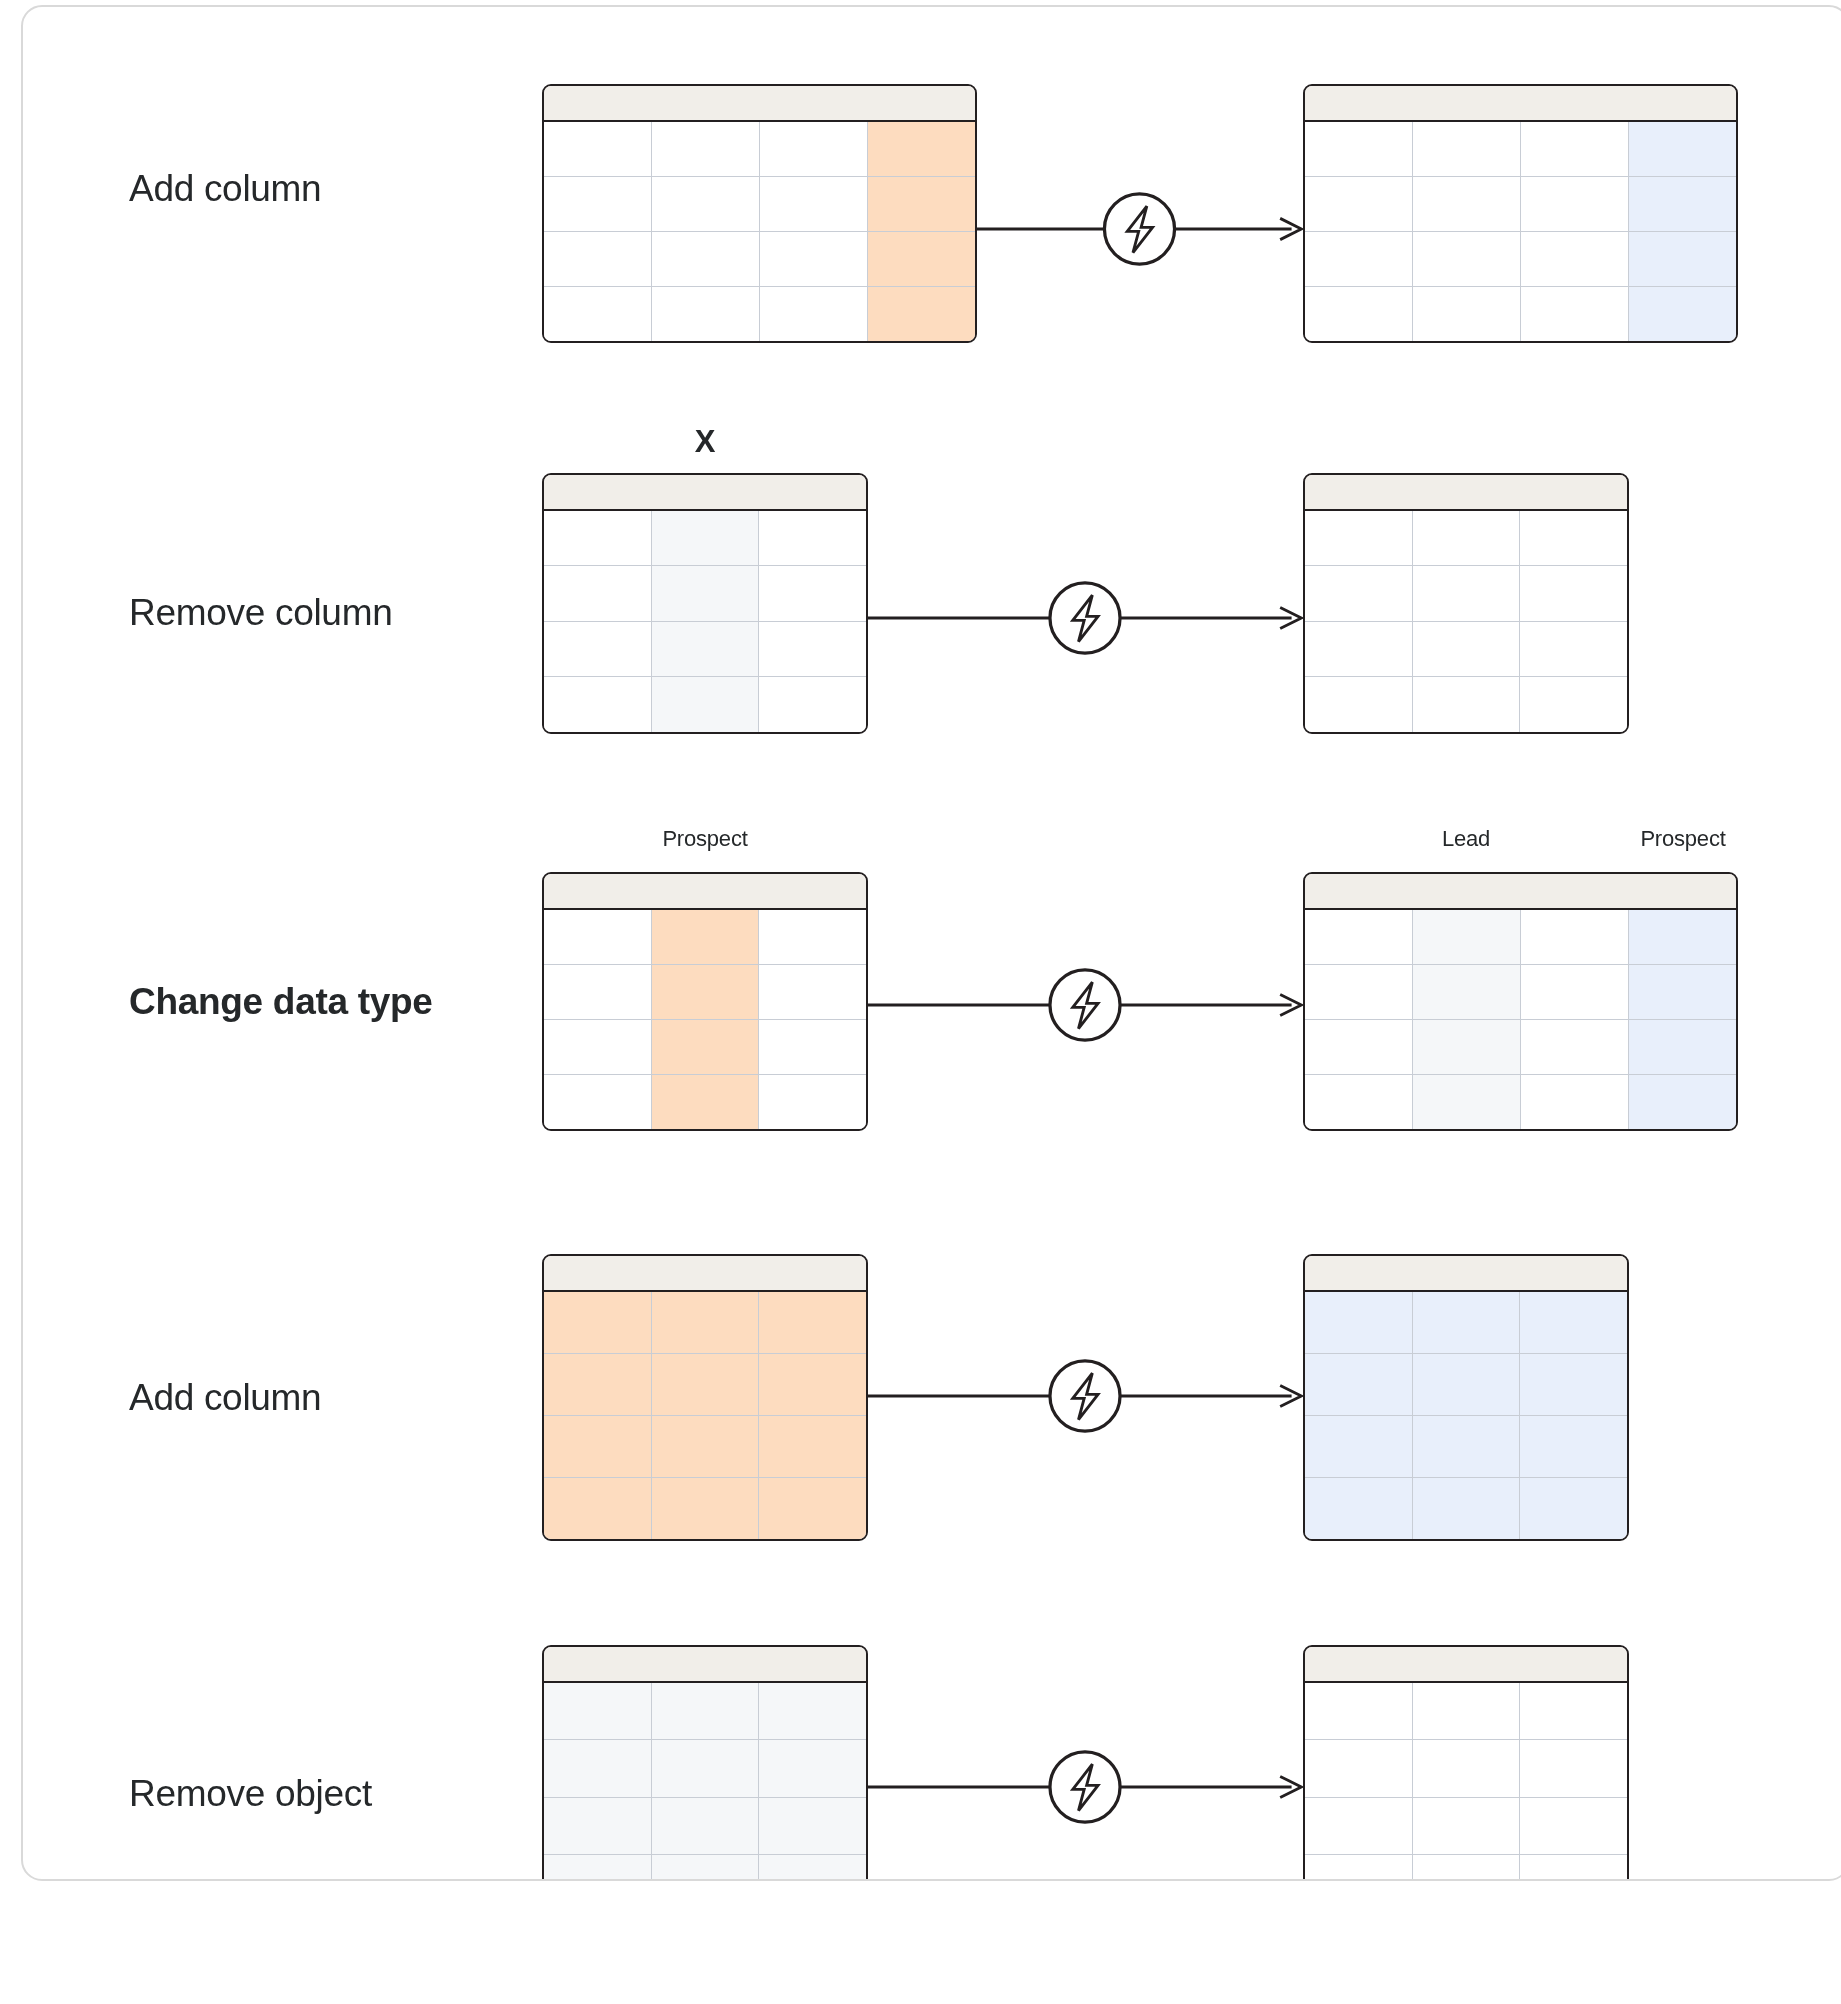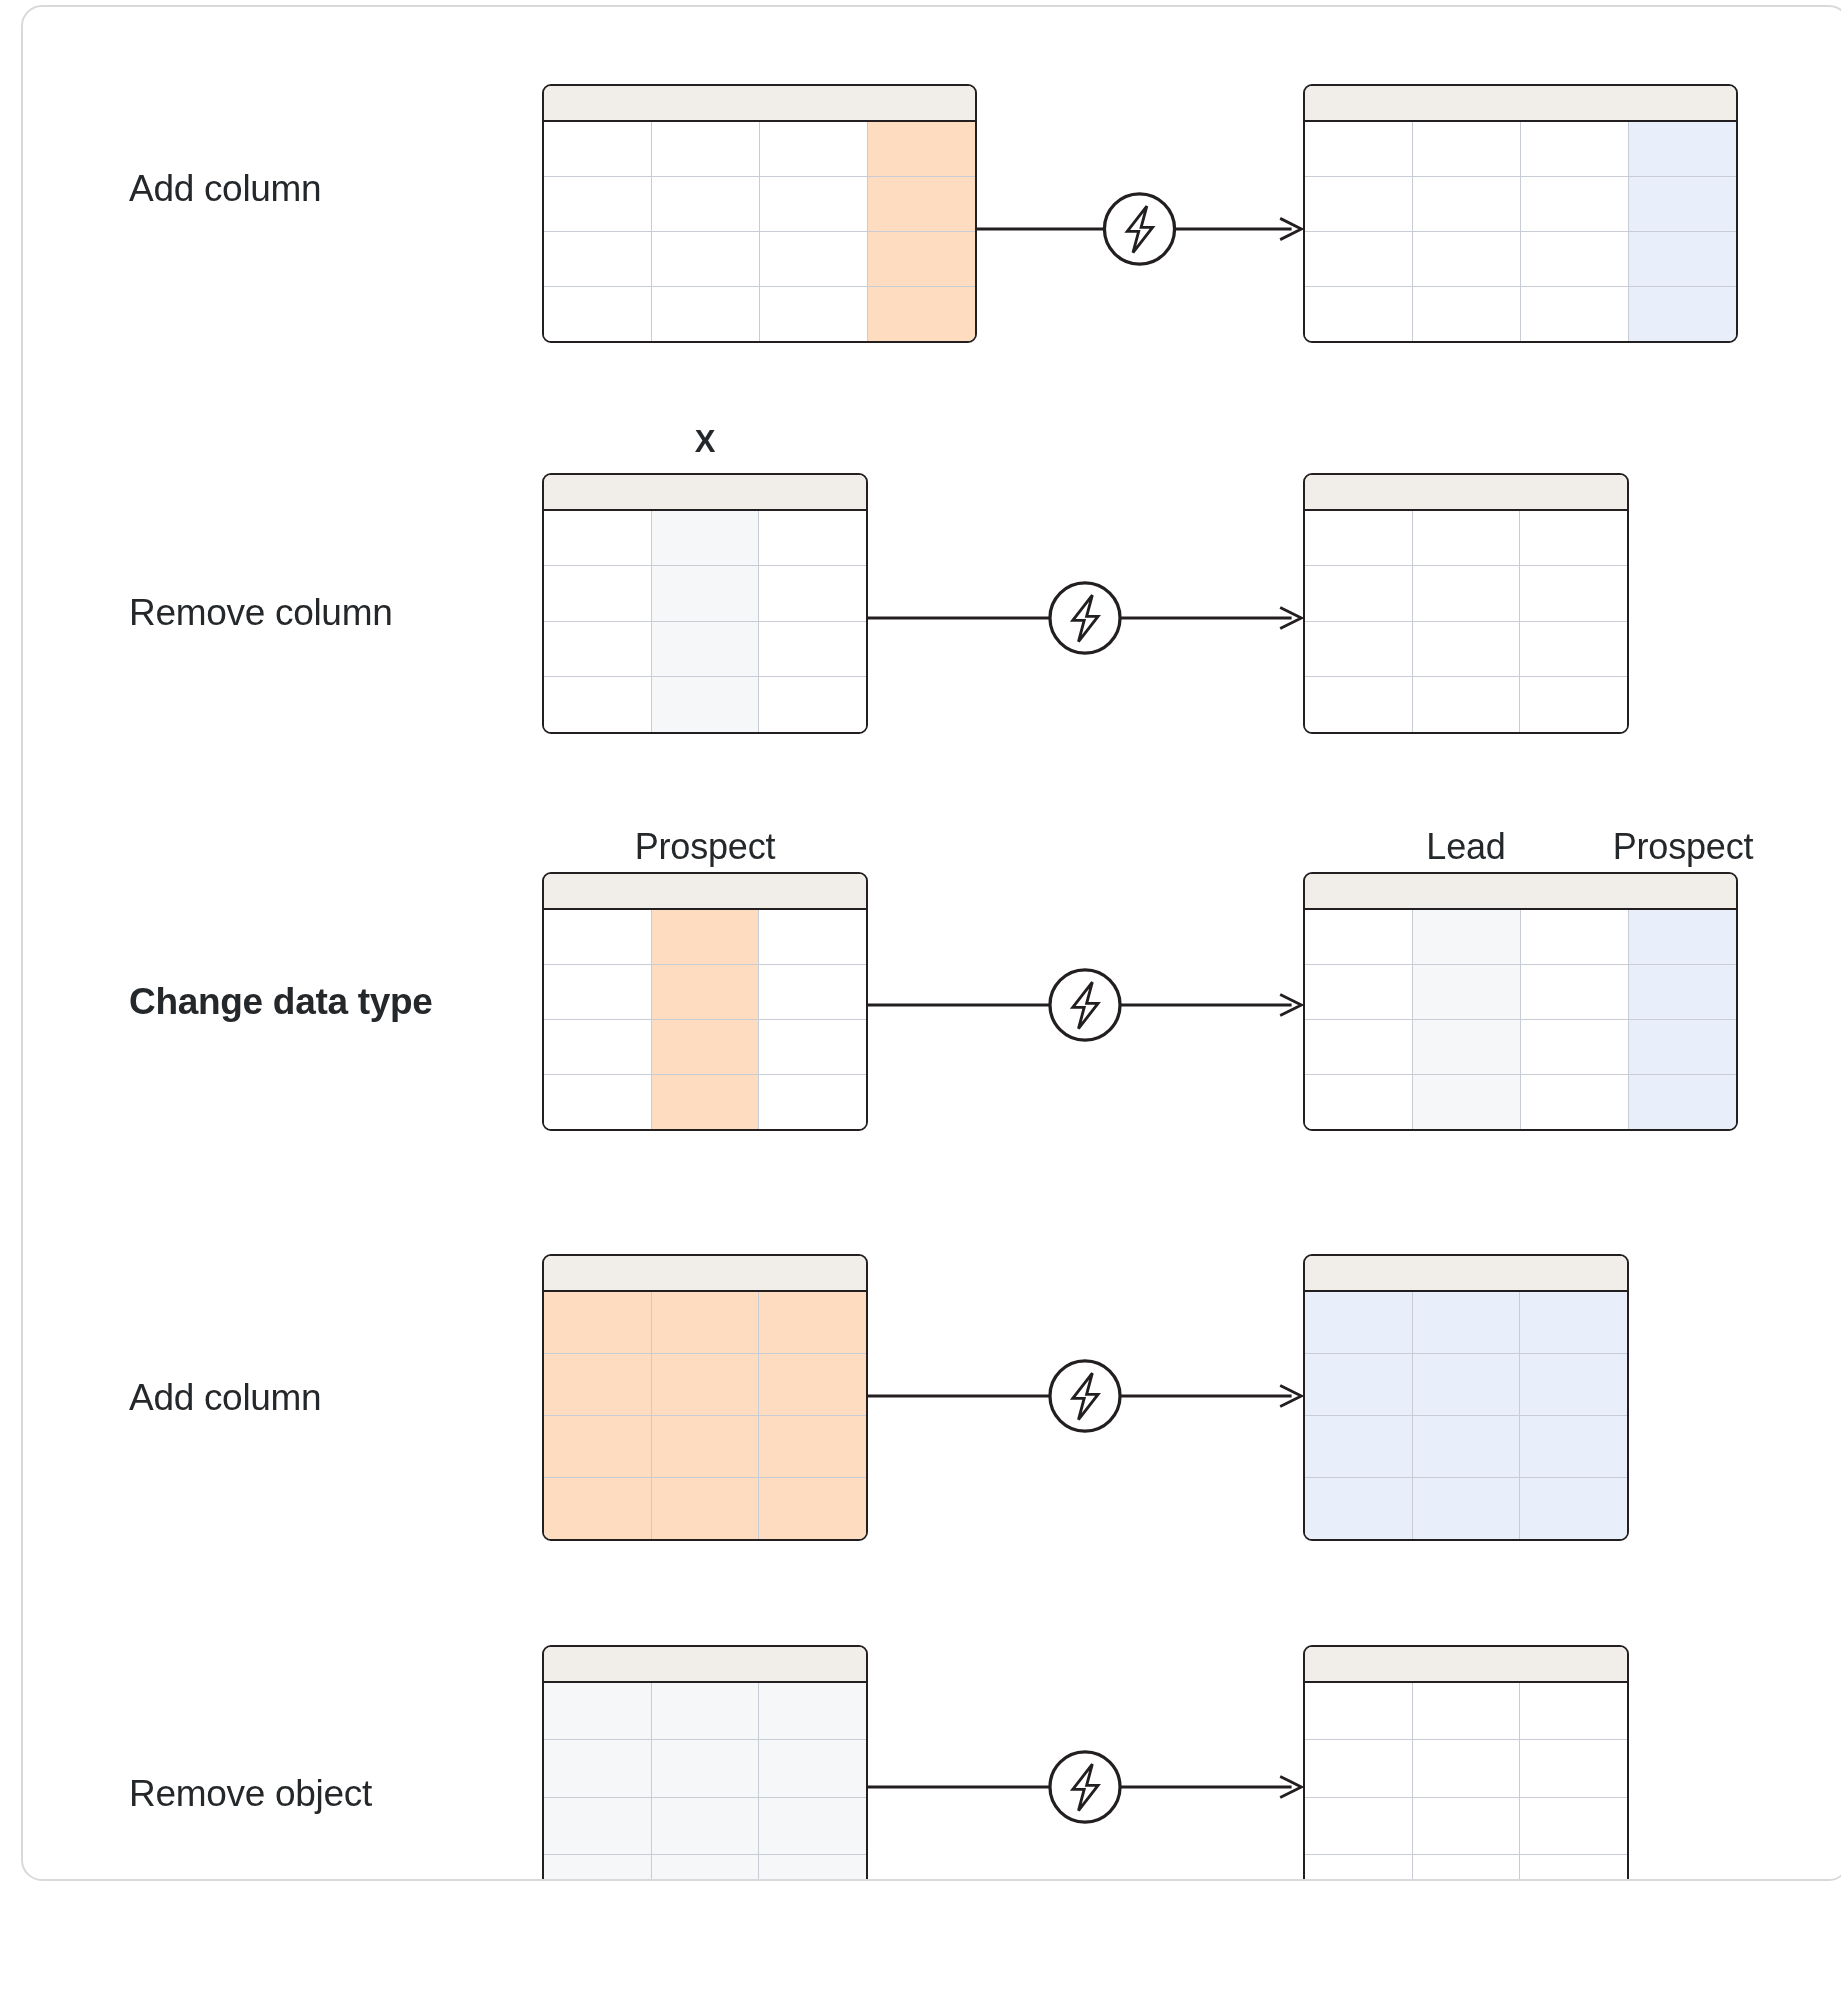--- a/index.html
+++ b/index.html
@@ -69,21 +69,21 @@
   }
   .cell:last-child{border-right:none;}
   .cell.fill-orange{background:#fddcbf;}
   .cell.fill-blue{background:#e8effb;}
   .cell.fill-gray{background:#f5f7f9;}
   .cell.fill-white{background:#ffffff;}
 
   
   .col-note{
     position:absolute;
-    font-size:36px;
+    font-size:22px;
     color:#25282a;
     white-space:nowrap;
     transform:translateX(-50%);
     letter-spacing:-0.2px;
   }
   .col-note.bold{font-weight:700;font-size:31px;}
 
   
   .connector{position:absolute;}
   .connector svg{display:block;}

